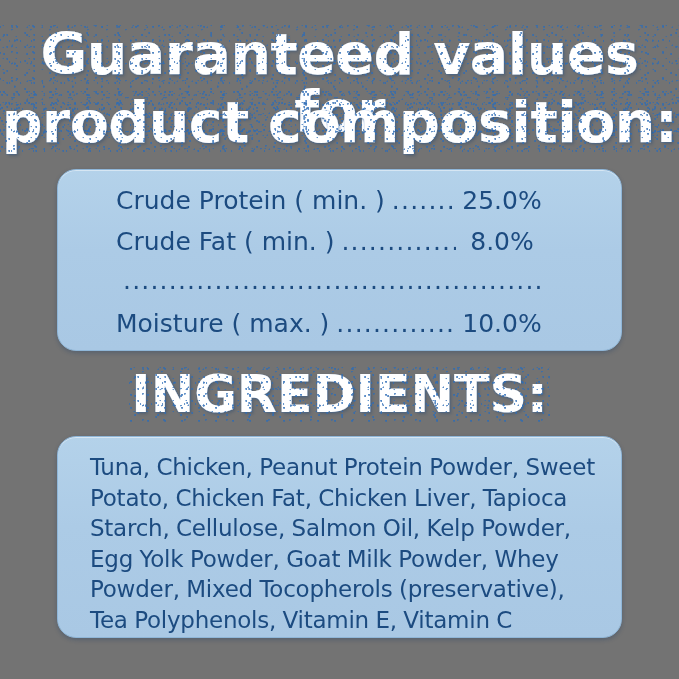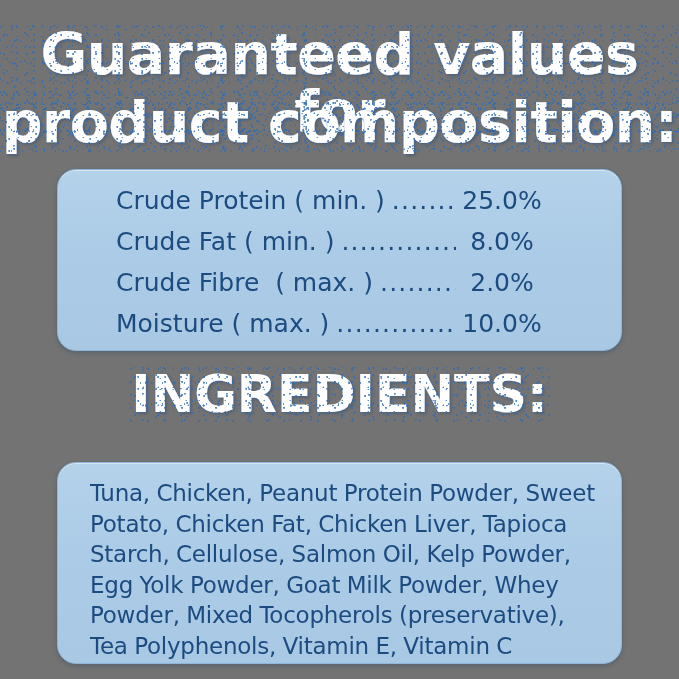--- a/index.html
+++ b/index.html
@@ -118,21 +118,21 @@
       0 2px 4px rgba(18,55,100,0.28),
       inset 0 1px 0 rgba(255,255,255,0.45);
   }
 
   #guaranteed-panel {
     top: 169px;
     height: 182px;
     padding: 16px 35px 14px 22px;
   }
   #ingredients-panel {
-    top: 462px;
+    top: 436px;
     height: 202px;
     padding: 15px 24px 14px 32px;
   }
 
   
   .ga-row {
     display: flex;
     align-items: baseline;
     height: 41px;
     color: #1c4b80;
@@ -192,23 +192,21 @@
       <span class="ga-value">25.0%</span>
     </div>
 
     <div class="ga-row">
       <span class="ga-name">Crude Fat ( min. )</span>
       <span class="ga-leader">............................................................</span>
       <span class="ga-value">8.0%</span>
     </div>
 
     <div class="ga-row">
-      <span class="ga-name">Crude Fibre  ( max. )</span>
-      <span class="ga-leader">............................................................</span>
-      <span class="ga-value">2.0%</span>
+      <span class="ga-leader">............................................................</span>
     </div>
 
     <div class="ga-row">
       <span class="ga-name">Moisture ( max. )</span>
       <span class="ga-leader">............................................................</span>
       <span class="ga-value">10.0%</span>
     </div>
 
   </div>
 

